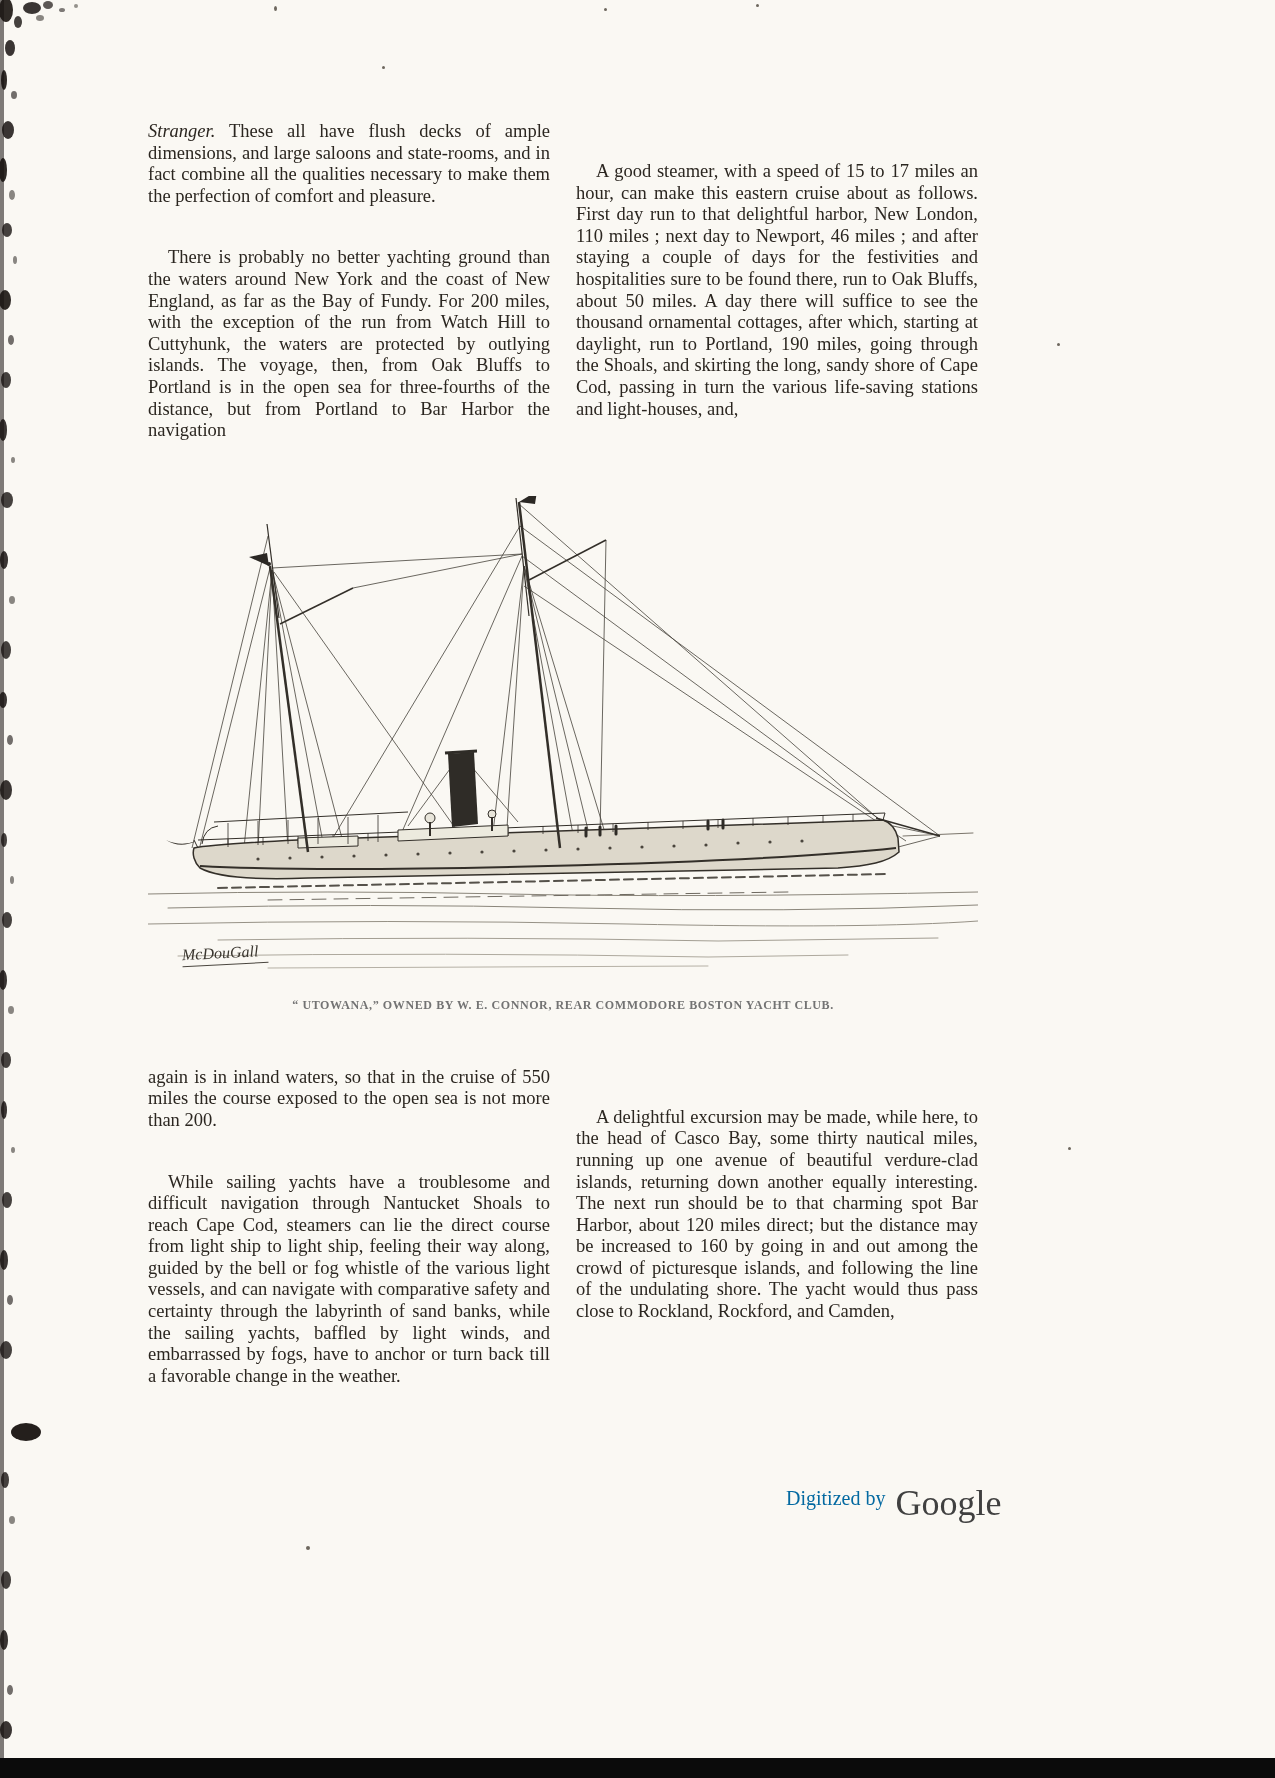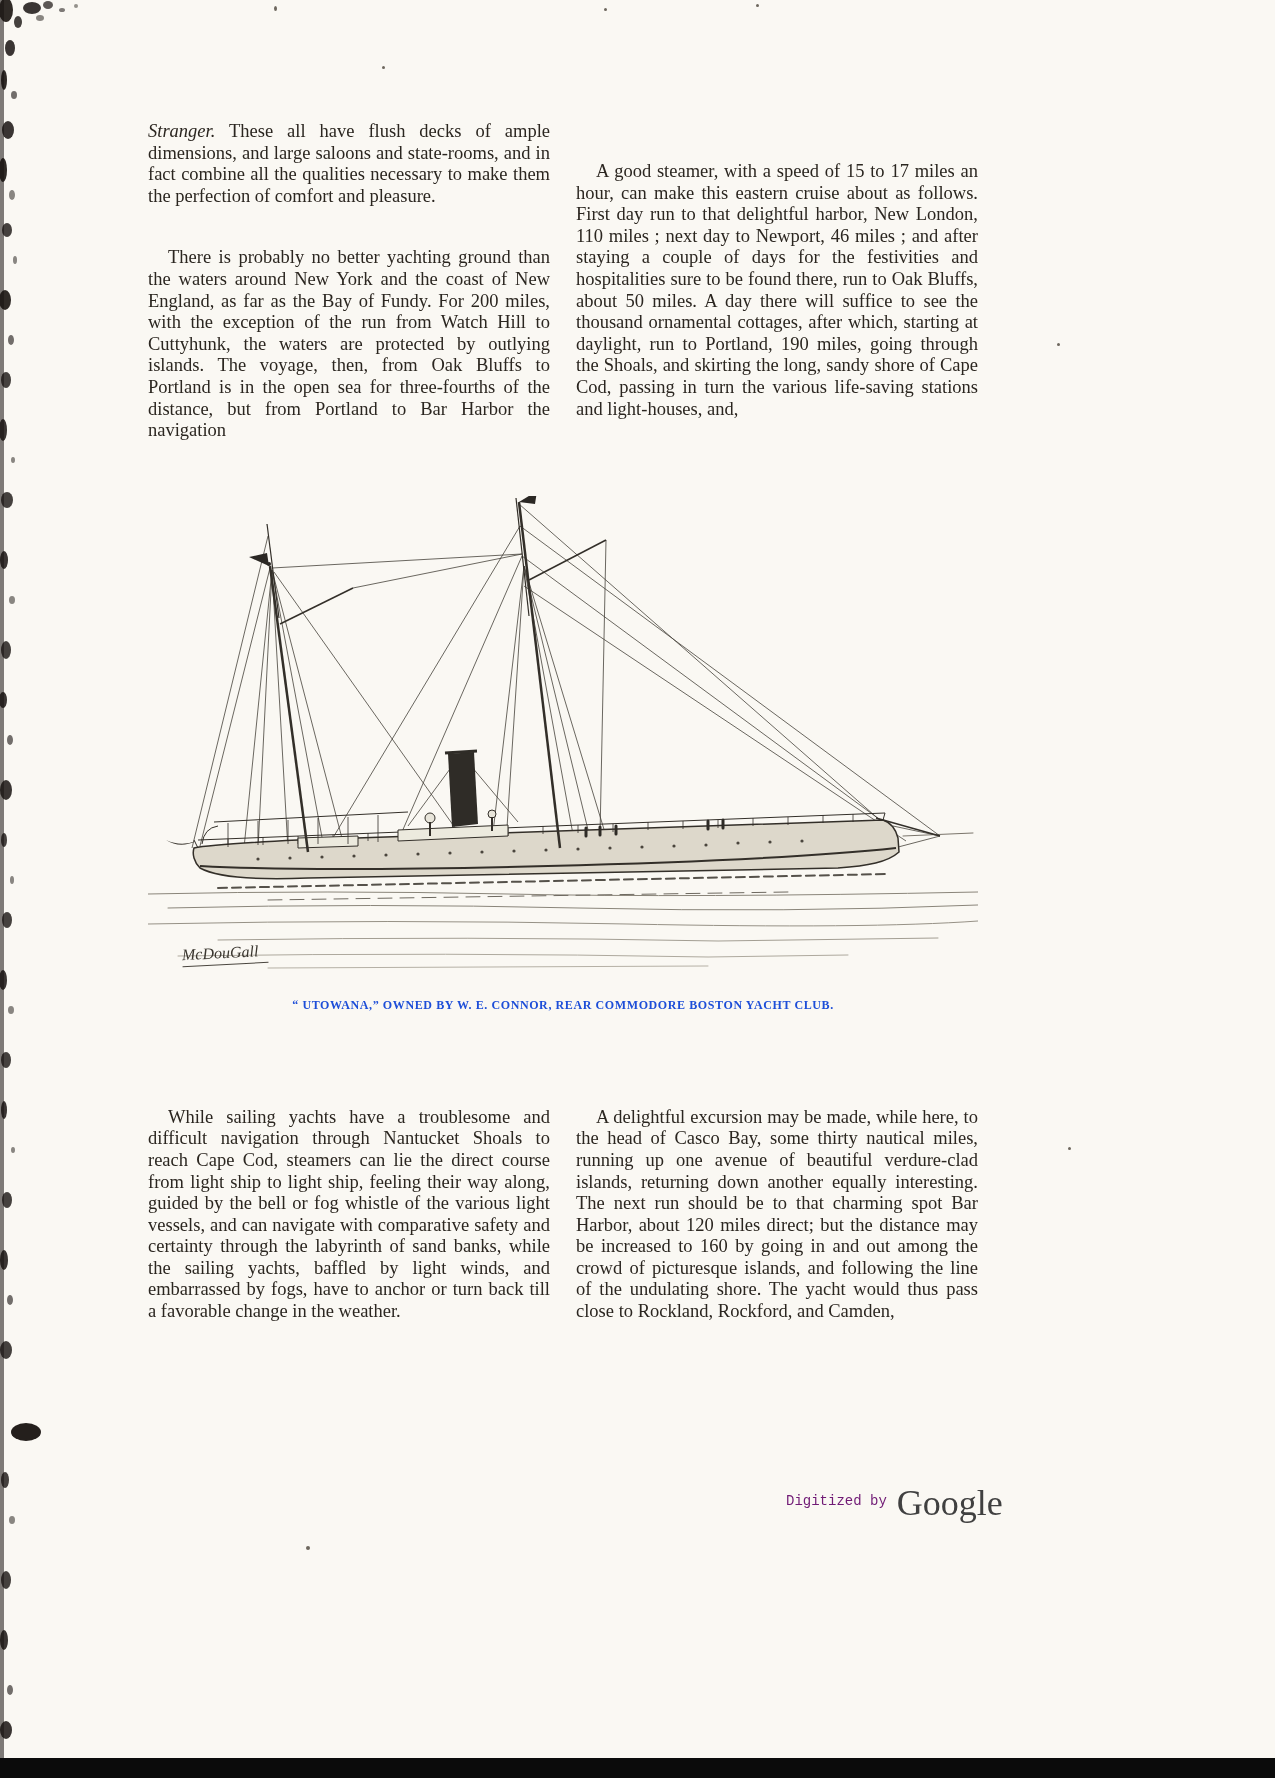--- a/index.html
+++ b/index.html
@@ -26,24 +26,24 @@
   .col p{margin:0;}
   .col p.indent{text-indent:20px;margin-top:40px;}
   .lead-italic{font-style:italic;}
 
   figure{margin:54px 0 0 0;position:relative;width:830px;}
   .yacht-box{position:relative;width:830px;height:480px;}
   .signature{position:absolute;left:34px;top:448px;font-style:italic;
              font-size:16px;color:#3a362f;transform:rotate(-3deg);
              border-bottom:1px solid #4a463f;padding:0 10px 2px 0;}
   figcaption{margin-top:22px;text-align:center;font-weight:bold;font-size:12px;
-             letter-spacing:0.6px;color:#1d4ed8;}
+             letter-spacing:0.6px;color:#737373;}
 
   .google-mark{position:absolute;left:786px;top:1482px;white-space:nowrap;}
-  .digitized{font-family:Liberation Mono, monospace;font-size:14px;color:#701a75;
+  .digitized{font-family:Liberation Serif, serif;font-size:20px;color:#0369a1;
              vertical-align:10px;}
   .google-logo{font-family:"Liberation Serif", serif;font-size:36px;color:#404040;
                letter-spacing:0px;margin-left:6px;}
 </style>
 </head>
 <body>
 
 <div class="page">
 
   <div class="edge-noise">
@@ -210,20 +210,21 @@
             <path d="M438,332 v8 M452,331 v8 M468,330 v8 M560,325 v8 M575,324 v8"></path>
           </g>
         </svg>
         <div class="signature">McDouGall</div>
       </div>
       <figcaption>“ UTOWANA,” OWNED BY W. E. CONNOR, REAR COMMODORE BOSTON YACHT CLUB.</figcaption>
     </figure>
 
     <div class="cols bottom">
       <div class="col">
+        <p>again is in inland waters, so that in the cruise of 550 miles the course exposed to the open sea is not more than 200.</p>
         <p class="indent">While sailing yachts have a troublesome and difficult navigation through Nantucket Shoals to reach Cape Cod, steamers can lie the direct course from light ship to light ship, feeling their way along, guided by the bell or fog whistle of the various light vessels, and can navigate with comparative safety and certainty through the labyrinth of sand banks, while the sailing yachts, baffled by light winds, and embarrassed by fogs, have to anchor or turn back till a favorable change in the weather.</p>
       </div>
       <div class="col">
         <p class="indent">A delightful excursion may be made, while here, to the head of Casco Bay, some thirty nautical miles, running up one avenue of beautiful verdure-clad islands, returning down another equally interesting. The next run should be to that charming spot Bar Harbor, about 120 miles direct; but the distance may be increased to 160 by going in and out among the crowd of picturesque islands, and following the line of the undulating shore. The yacht would thus pass close to Rockland, Rockford, and Camden,</p>
       </div>
     </div>
 
   </div>
 
   <div class="google-mark">

